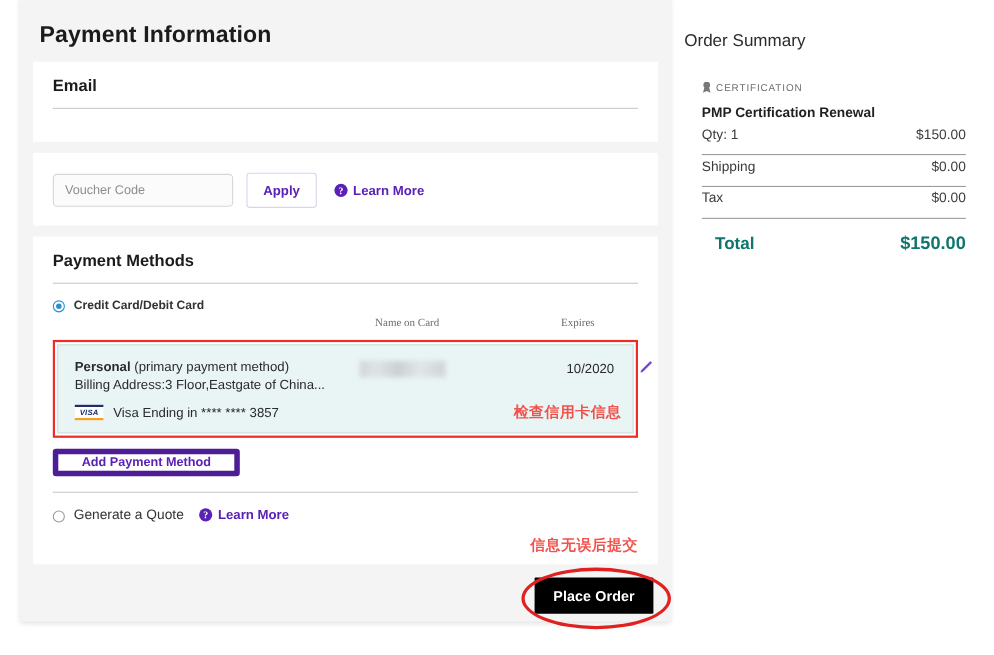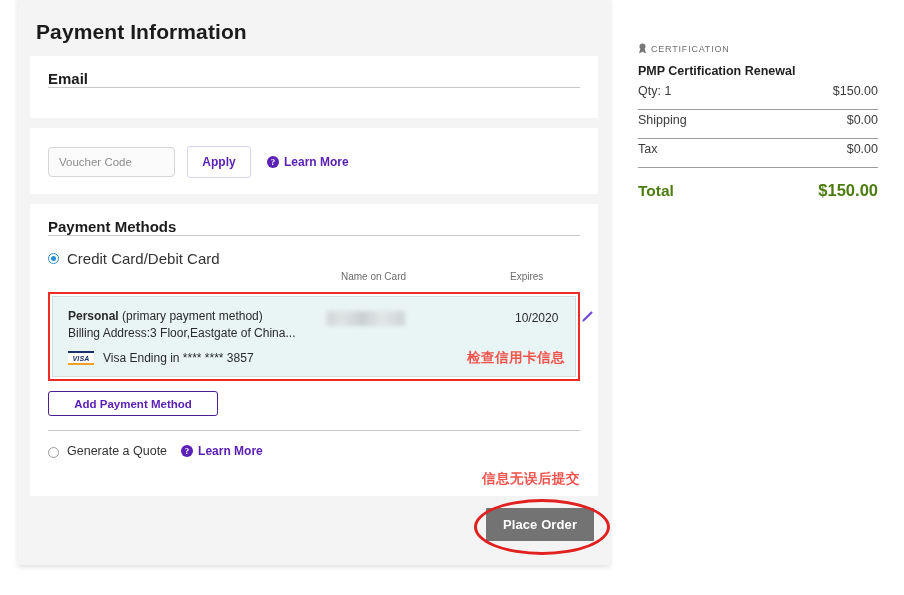--- a/index.html
+++ b/index.html
@@ -50,20 +50,21 @@
     background: #ffffff;
     margin: 0 12px 10px 12px;
     padding: 14px 18px 16px 18px;
     box-sizing: border-box;
   }
 
   .section-head {
     font-size: 15px;
     font-weight: 700;
     color: #1b1b1b;
+    padding-bottom: 11px;
     border-bottom: 1px solid #c9c9c9;
     margin-bottom: 14px;
   }
 
   
   .email-select {
     position: relative;
     width: 272px;
     height: 31px;
     border: 1px solid #d6d6d6;
@@ -88,21 +89,21 @@
   }
 
   
   .voucher-row {
     display: flex;
     align-items: center;
     gap: 0;
     padding: 2px 0 0 0;
   }
   .voucher-input {
-    width: 127px;
+    width: 164px;
     height: 30px;
     border: 1px solid #d6d6d6;
     border-radius: 4px;
     background: #fbfbfb;
     font-size: 11.5px;
     color: #8d8d8d;
     padding: 0 10px;
     box-sizing: border-box;
     font-family: inherit;
     outline: none;
@@ -143,23 +144,24 @@
     text-align: center;
     display: inline-block;
     font-family: "Liberation Serif", serif;
   }
 
   
   .radio-row {
     display: flex;
     align-items: center;
     gap: 8px;
-    font-size: 15px;
+    font-size: 11px;
     color: #333333;
     cursor: pointer;
+    font-weight: bold;
   }
   .radio {
     width: 11px; height: 11px;
     border-radius: 50%;
     border: 1px solid #9a9a9a;
     background: #ffffff;
     box-sizing: border-box;
     flex: 0 0 auto;
     position: relative;
   }
@@ -179,20 +181,21 @@
   .col-headers {
     position: relative;
     height: 15px;
     margin-top: -12px;
   }
   .col-head {
     position: absolute;
     font-size: 10px;
     color: #6c6c6c;
     top: 0;
+    font-family: Liberation Serif, serif;
   }
   .col-head.name { left: 293px; }
   .col-head.exp  { left: 462px; }
 
   
   .saved-card-wrap {
     position: relative;
     margin-top: 5px;
     border: 2px solid #ef2b26;
     padding: 2px;
@@ -272,21 +275,21 @@
     font-size: 13.5px;
     font-weight: 700;
     letter-spacing: .5px;
     font-family: "DejaVu Sans", sans-serif;
   }
 
   .add-pm-btn {
     margin-top: 10px;
     width: 170px;
     height: 25px;
-    border: 1px solid #4c1d95;
+    border: 5px solid #4c1d95;
     border-radius: 3px;
     background: #ffffff;
     color: #5b21b6;
     font-size: 11.5px;
     font-weight: 700;
     font-family: inherit;
     cursor: pointer;
   }
 
   .divider {
@@ -319,21 +322,21 @@
     height: 64px;
     padding-right: 20px;
     box-sizing: border-box;
   }
   .place-order-btn {
     position: absolute;
     right: 16px;
     top: 12px;
     width: 108px;
     height: 33px;
-    background: #737373;
+    background: #000000;
     color: #ffffff;
     border: 0;
     border-radius: 1px;
     font-size: 13px;
     font-weight: 700;
     font-family: inherit;
     cursor: pointer;
     letter-spacing: .1px;
   }
   .red-ellipse {
@@ -390,23 +393,24 @@
     padding: 3px 0 11px 0;
   }
   .sum-sep {
     border: 0;
     border-top: 1px solid #9c9c9c;
     margin: 0;
   }
   .sum-row.total {
     font-size: 15.5px;
     font-weight: 700;
-    color: #4d7c0f;
+    color: #0f766e;
     padding-top: 13px;
     padding-bottom: 2px;
+    margin-left: 12px;
   }
   .sum-row.total .amt { font-size: 16.5px; }
 </style>
 </head>
 <body>
 
 <div id="page">
 
   <div class="checkout-panel">
 
@@ -485,20 +489,21 @@
     </div>
 
     <div class="panel-footer">
       <button class="place-order-btn">Place Order</button>
       <span class="red-ellipse"></span>
     </div>
 
   </div>
 
   <div class="summary-col">
+    <div class="summary-title">Order Summary</div>
 
     <div class="summary-card">
 
       <div class="cert-tag">
         <span class="cert-icon">
           <svg width="9" height="11" viewBox="0 0 9 11" aria-hidden="true">
             <circle cx="4.5" cy="3.4" r="3" fill="#777777"></circle>
             <path d="M2.2 6.1 L1.1 10.4 L4.5 8.7 L7.9 10.4 L6.8 6.1 Z" fill="#777777"></path>
           </svg>
         </span>

